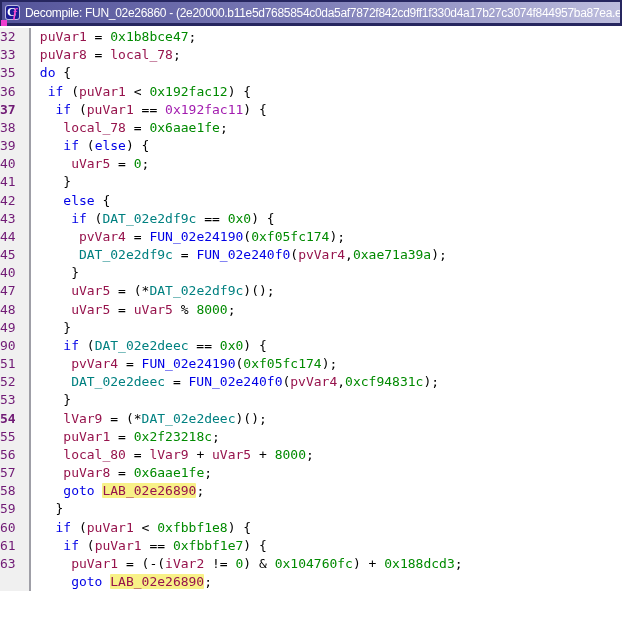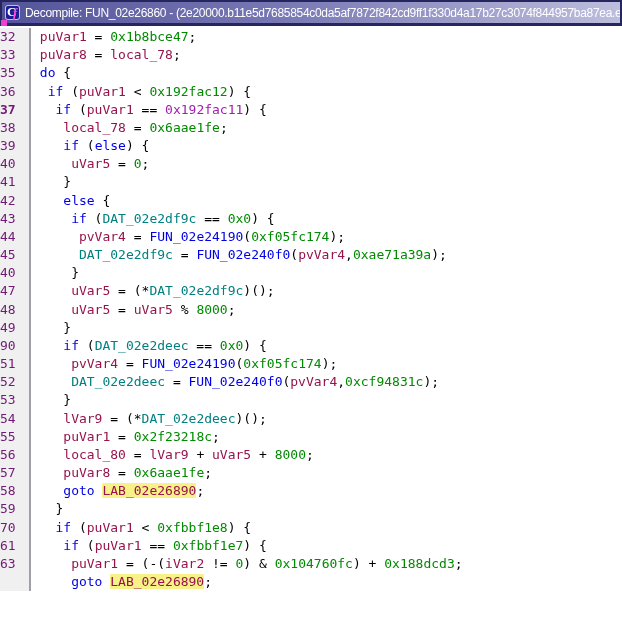--- a/index.html
+++ b/index.html
@@ -164,21 +164,21 @@
         <span class="ln" style="background: rgb(240, 240, 240);">52</span>
         <span class="sep" style="background: rgb(159, 159, 167);"></span>
         <span class="src">     <span style="color: rgb(0, 128, 128);">DAT_02e2deec</span><span style="color: rgb(0, 0, 0);"> = </span><span style="color: rgb(0, 0, 230);">FUN_02e240f0</span><span style="color: rgb(0, 0, 0);">(</span><span style="color: rgb(150, 19, 76);">pvVar4</span><span style="color: rgb(0, 0, 0);">,</span><span style="color: rgb(0, 138, 0);">0xcf94831c</span><span style="color: rgb(0, 0, 0);">);</span></span>
       </div>
       <div class="line">
         <span class="ln" style="background: rgb(240, 240, 240);">53</span>
         <span class="sep" style="background: rgb(159, 159, 167);"></span>
         <span class="src">    <span style="color: rgb(0, 0, 0);">}</span></span>
       </div>
       <div class="line">
-        <span class="ln" style="background: rgb(240, 240, 240);">54</span>
+        <span class="ln" style="background: rgb(240, 240, 240); font-weight: bold;">54</span>
         <span class="sep" style="background: rgb(159, 159, 167);"></span>
         <span class="src">    <span style="color: rgb(150, 19, 76);">lVar9</span><span style="color: rgb(0, 0, 0);"> = (*</span><span style="color: rgb(0, 128, 128);">DAT_02e2deec</span><span style="color: rgb(0, 0, 0);">)();</span></span>
       </div>
       <div class="line">
         <span class="ln" style="background: rgb(240, 240, 240);">55</span>
         <span class="sep" style="background: rgb(159, 159, 167);"></span>
         <span class="src">    <span style="color: rgb(150, 19, 76);">puVar1</span><span style="color: rgb(0, 0, 0);"> = </span><span style="color: rgb(0, 138, 0);">0x2f23218c</span><span style="color: rgb(0, 0, 0);">;</span></span>
       </div>
       <div class="line">
         <span class="ln" style="background: rgb(240, 240, 240);">56</span>
@@ -194,21 +194,21 @@
         <span class="ln" style="background: rgb(240, 240, 240);">58</span>
         <span class="sep" style="background: rgb(159, 159, 167);"></span>
         <span class="src">    <span style="color: rgb(0, 0, 230);">goto</span><span style="color: rgb(0, 0, 0);"> </span><span class="hl" style="color: rgb(150, 19, 76); background: rgb(248, 241, 135);">LAB_02e26890</span><span style="color: rgb(0, 0, 0);">;</span></span>
       </div>
       <div class="line">
         <span class="ln" style="background: rgb(240, 240, 240);">59</span>
         <span class="sep" style="background: rgb(159, 159, 167);"></span>
         <span class="src">   <span style="color: rgb(0, 0, 0);">}</span></span>
       </div>
       <div class="line">
-        <span class="ln" style="background: rgb(240, 240, 240);">70</span>
+        <span class="ln" style="background: rgb(240, 240, 240);">60</span>
         <span class="sep" style="background: rgb(159, 159, 167);"></span>
         <span class="src">   <span style="color: rgb(0, 0, 230);">if</span><span style="color: rgb(0, 0, 0);"> (</span><span style="color: rgb(150, 19, 76);">puVar1</span><span style="color: rgb(0, 0, 0);"> &lt; </span><span style="color: rgb(0, 138, 0);">0xfbbf1e8</span><span style="color: rgb(0, 0, 0);">) {</span></span>
       </div>
       <div class="line">
         <span class="ln" style="background: rgb(240, 240, 240);">61</span>
         <span class="sep" style="background: rgb(159, 159, 167);"></span>
         <span class="src">    <span style="color: rgb(0, 0, 230);">if</span><span style="color: rgb(0, 0, 0);"> (</span><span style="color: rgb(150, 19, 76);">puVar1</span><span style="color: rgb(0, 0, 0);"> == </span><span style="color: rgb(0, 138, 0);">0xfbbf1e7</span><span style="color: rgb(0, 0, 0);">) {</span></span>
       </div>
       <div class="line">
         <span class="ln" style="background: rgb(240, 240, 240);">63</span>

